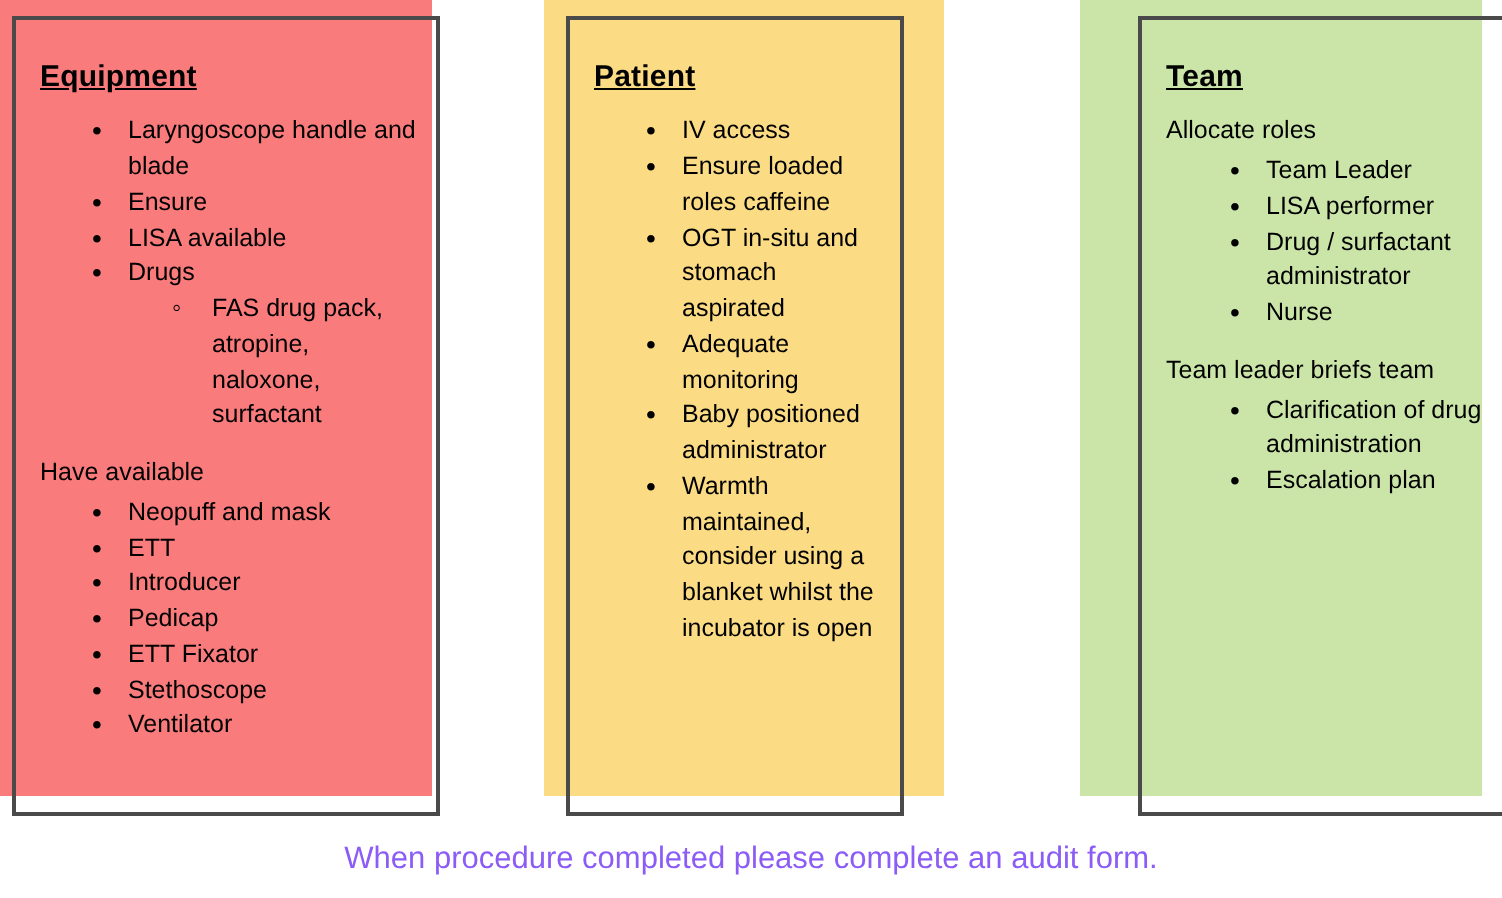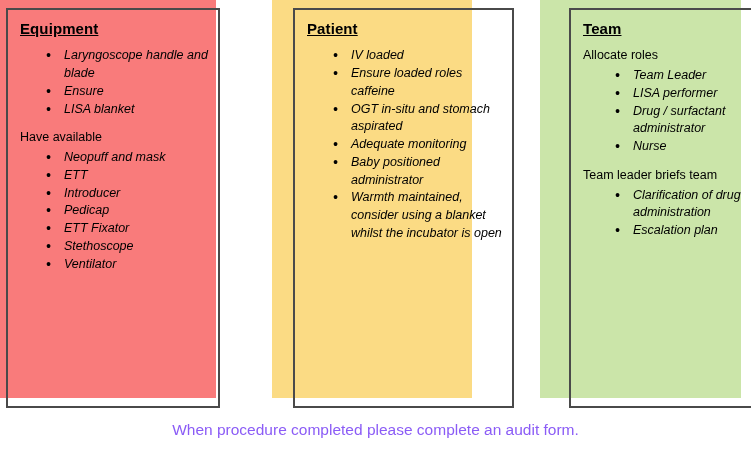--- a/index.html
+++ b/index.html
@@ -31,47 +31,46 @@
   .fill-equipment { left: 0px;   top: 0px;  width: 216px; height: 398px; background: #F97B7B; }
   .fill-patient   { left: 272px; top: 0px;  width: 200px; height: 398px; background: #FBDB84; }
   .fill-team      { left: 540px; top: 0px;  width: 201px; height: 398px; background: #CBE5A9; }
 
   
   .panel {
     position: absolute;
     z-index: 2;
     border: 2px solid #4a4a4a;
     box-sizing: border-box;
-    padding: 6px 8px 8px 10px;
+    padding: 16px 8px 8px 10px;
     font-size: 12.5px;
     line-height: 1.42;
   }
   .panel-equipment { left: 6px;   top: 8px; width: 214px; height: 400px; }
-  .panel-patient   { left: 293px; top: 8px; width: 221px; height: 400px; }
+  .panel-patient   { left: 283px; top: 8px; width: 169px; height: 400px; }
   .panel-team      { left: 569px; top: 8px; width: 196px; height: 400px; }
 
   .panel-title {
     font-weight: bold;
     font-size: 15px;
     text-decoration: underline;
     margin: 2px 0 8px 2px;
     letter-spacing: 0.1px;
   }
 
   .plain-line {
     margin: 0 0 2px 2px;
     font-size: 12.5px;
   }
   .plain-line.spaced-top { margin-top: 11px; }
 
   ul.bullets {
     list-style: none;
     margin: 0 0 0 0;
     padding: 0;
-    font-style: italic;
   }
   ul.bullets > li {
     position: relative;
     padding-left: 46px;
     margin-bottom: 0px;
     font-size: 12.5px;
     line-height: 1.42;
   }
   ul.bullets > li::before {
     content: "\2022";
@@ -124,40 +123,43 @@
   <div class="fill fill-equipment"></div>
   <div class="fill fill-patient"></div>
   <div class="fill fill-team"></div>
 
   <div class="panel panel-equipment">
     <div class="panel-title">Equipment</div>
     <div>
         <ul class="bullets">
           <li><span>Laryngoscope handle and blade</span></li>
           <li><span>Ensure</span></li>
-          <li><span>LISA blanket</span></li>
+          <li><span>LISA available</span></li>
+          <li><span>Drugs</span><ul class="sub-bullets">
+              <li>FAS drug pack, atropine, naloxone, surfactant</li>
+            </ul></li>
         </ul>
         <div class="plain-line spaced-top">Have available</div>
         <ul class="bullets">
           <li><span>Neopuff and mask</span></li>
           <li><span>ETT</span></li>
           <li><span>Introducer</span></li>
           <li><span>Pedicap</span></li>
           <li><span>ETT Fixator</span></li>
           <li><span>Stethoscope</span></li>
           <li><span>Ventilator</span></li>
         </ul>
       </div>
   </div>
 
   <div class="panel panel-patient">
     <div class="panel-title">Patient</div>
     <div>
         <ul class="bullets">
-          <li><span>IV loaded</span></li>
+          <li><span>IV access</span></li>
           <li><span>Ensure loaded roles caffeine</span></li>
           <li><span>OGT in-situ and stomach aspirated</span></li>
           <li><span>Adequate monitoring</span></li>
           <li><span>Baby positioned administrator</span></li>
           <li><span>Warmth maintained, consider using a blanket whilst the incubator is open</span></li>
         </ul>
       </div>
   </div>
 
   <div class="panel panel-team">

